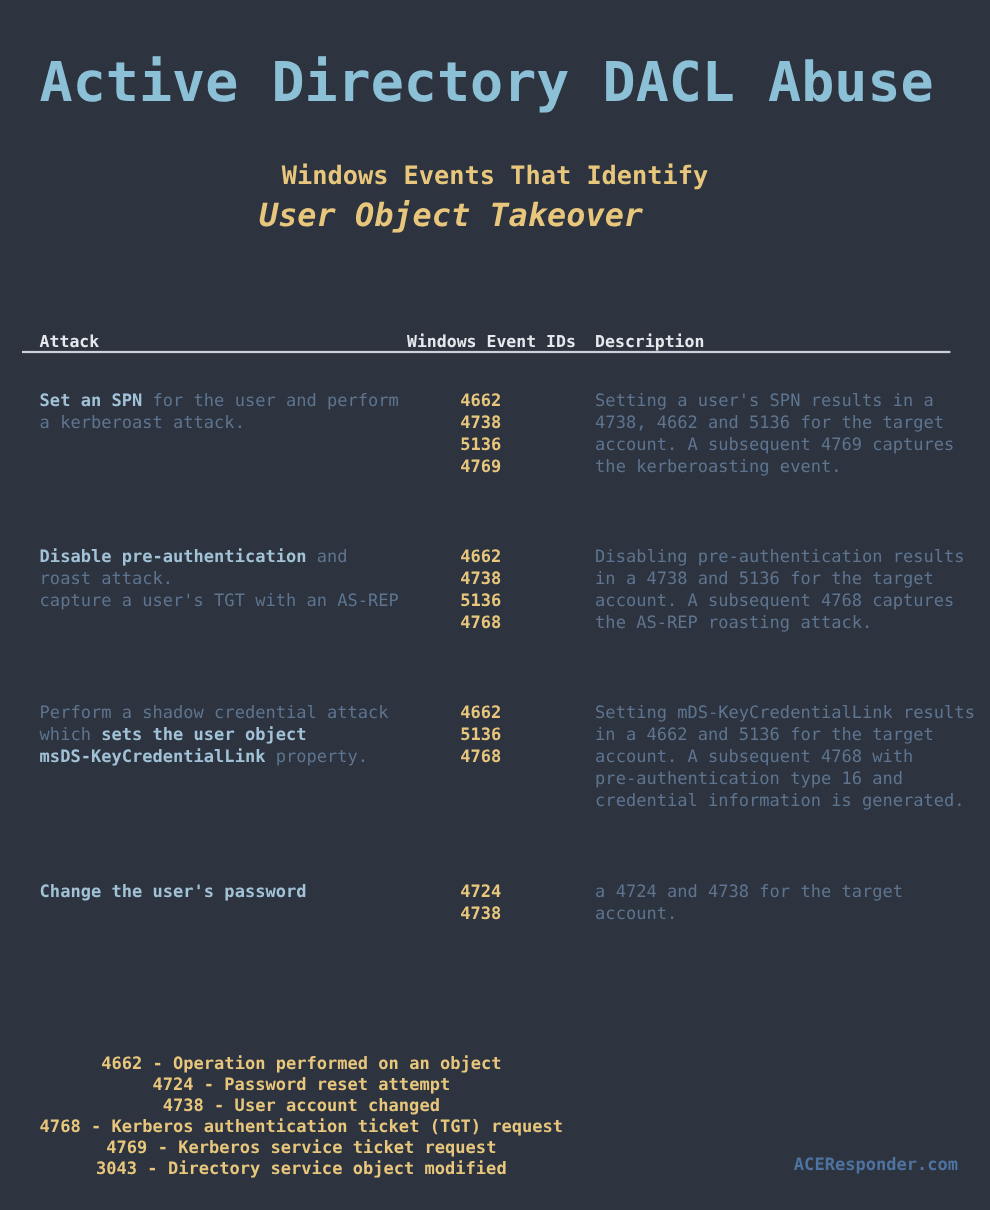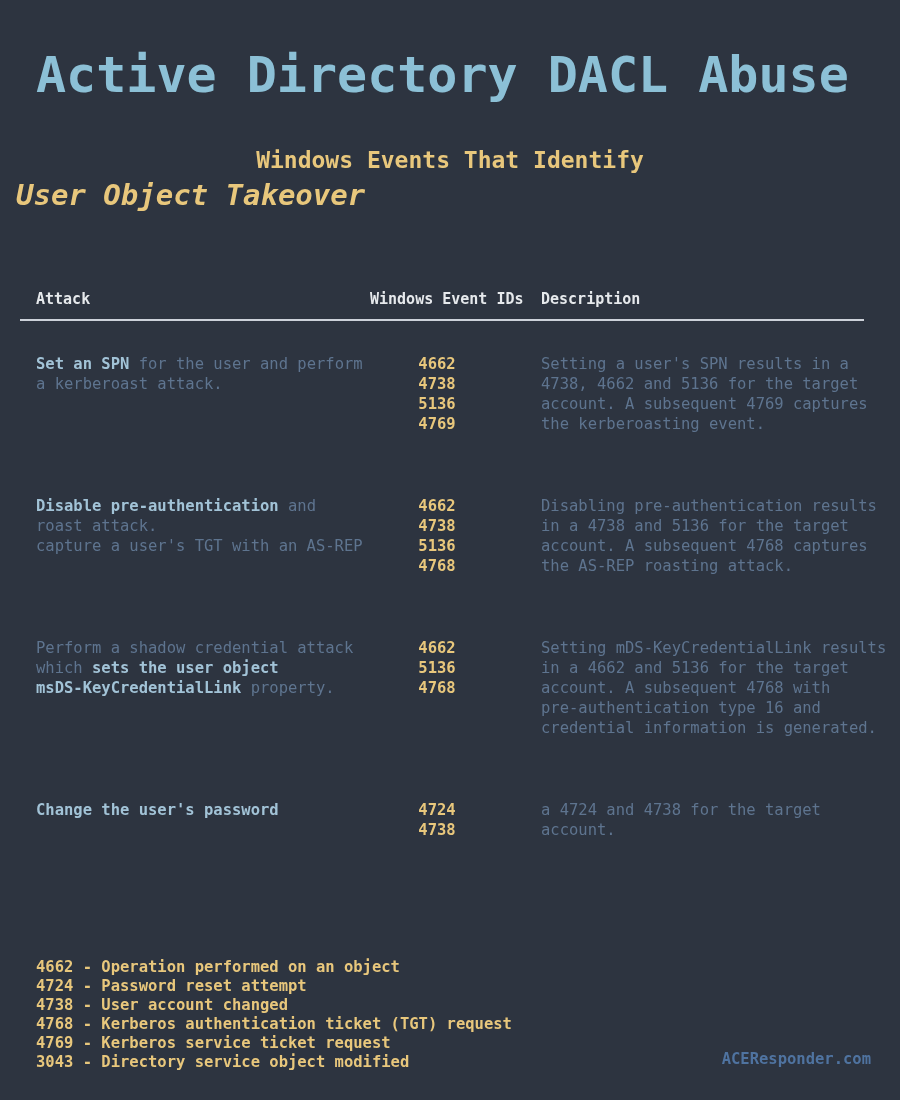--- a/index.html
+++ b/index.html
@@ -20,26 +20,26 @@
   .title{
     position:absolute;left:36px;top:45px;
     font-size:50px;line-height:60px;font-weight:bold;
     color:var(--title);white-space:pre;
   }
   .sub1{
     position:absolute;left:0;top:146px;width:900px;text-align:center;
     font-size:23px;line-height:28px;font-weight:bold;color:var(--gold);white-space:pre;
   }
   .sub2{
-    position:absolute;left:16px;top:179px;width:820px;text-align:left;
+    position:absolute;left:0;top:179px;width:820px;text-align:center;
     font-size:29px;line-height:32px;font-weight:bold;font-style:italic;color:var(--gold);white-space:pre;
   }
 
   .thead .th{
-    position:absolute;top:289px;font-size:15px;line-height:20px;font-weight:bold;
+    position:absolute;top:300px;font-size:15px;line-height:20px;font-weight:bold;
     color:var(--header-text);white-space:pre;
   }
   .th-attack{left:36px;}
   .th-ids{left:370px;}
   .th-desc{left:541px;}
 
   .rule{position:absolute;left:20px;top:319px;width:844px;height:1.5px;background:var(--rule);}
 
   .row{position:absolute;left:36px;width:830px;font-size:15.5px;line-height:20px;color:var(--body);}
   #rows .row:nth-child(1){top:354px;}
@@ -48,21 +48,21 @@
   #rows .row:nth-child(4){top:800px;}
   .row .line{white-space:pre;}
   .attack{position:absolute;left:0;top:0;}
   .hl{color:var(--highlight);font-weight:bold;margin-top:39px;}
   .ids{position:absolute;left:310px;top:0;width:182px;text-align:center;}
   .eid{color:var(--gold);font-weight:bold;}
   .desc{position:absolute;left:505px;top:0;}
 
   .legend{
     position:absolute;left:36px;top:958px;
-    font-size:15.5px;line-height:19px;font-weight:bold;color:var(--gold);
+    font-size:15.5px;line-height:19px;font-weight:bold;color:var(--gold);text-align:center;
   }
   .legend-item{white-space:pre;}
 
   .site{
     position:absolute;right:29px;top:1049px;
     font-size:15.5px;line-height:20px;font-weight:bold;color:var(--site-link);white-space:pre;
   }
 </style>
 </head>
 <body>

